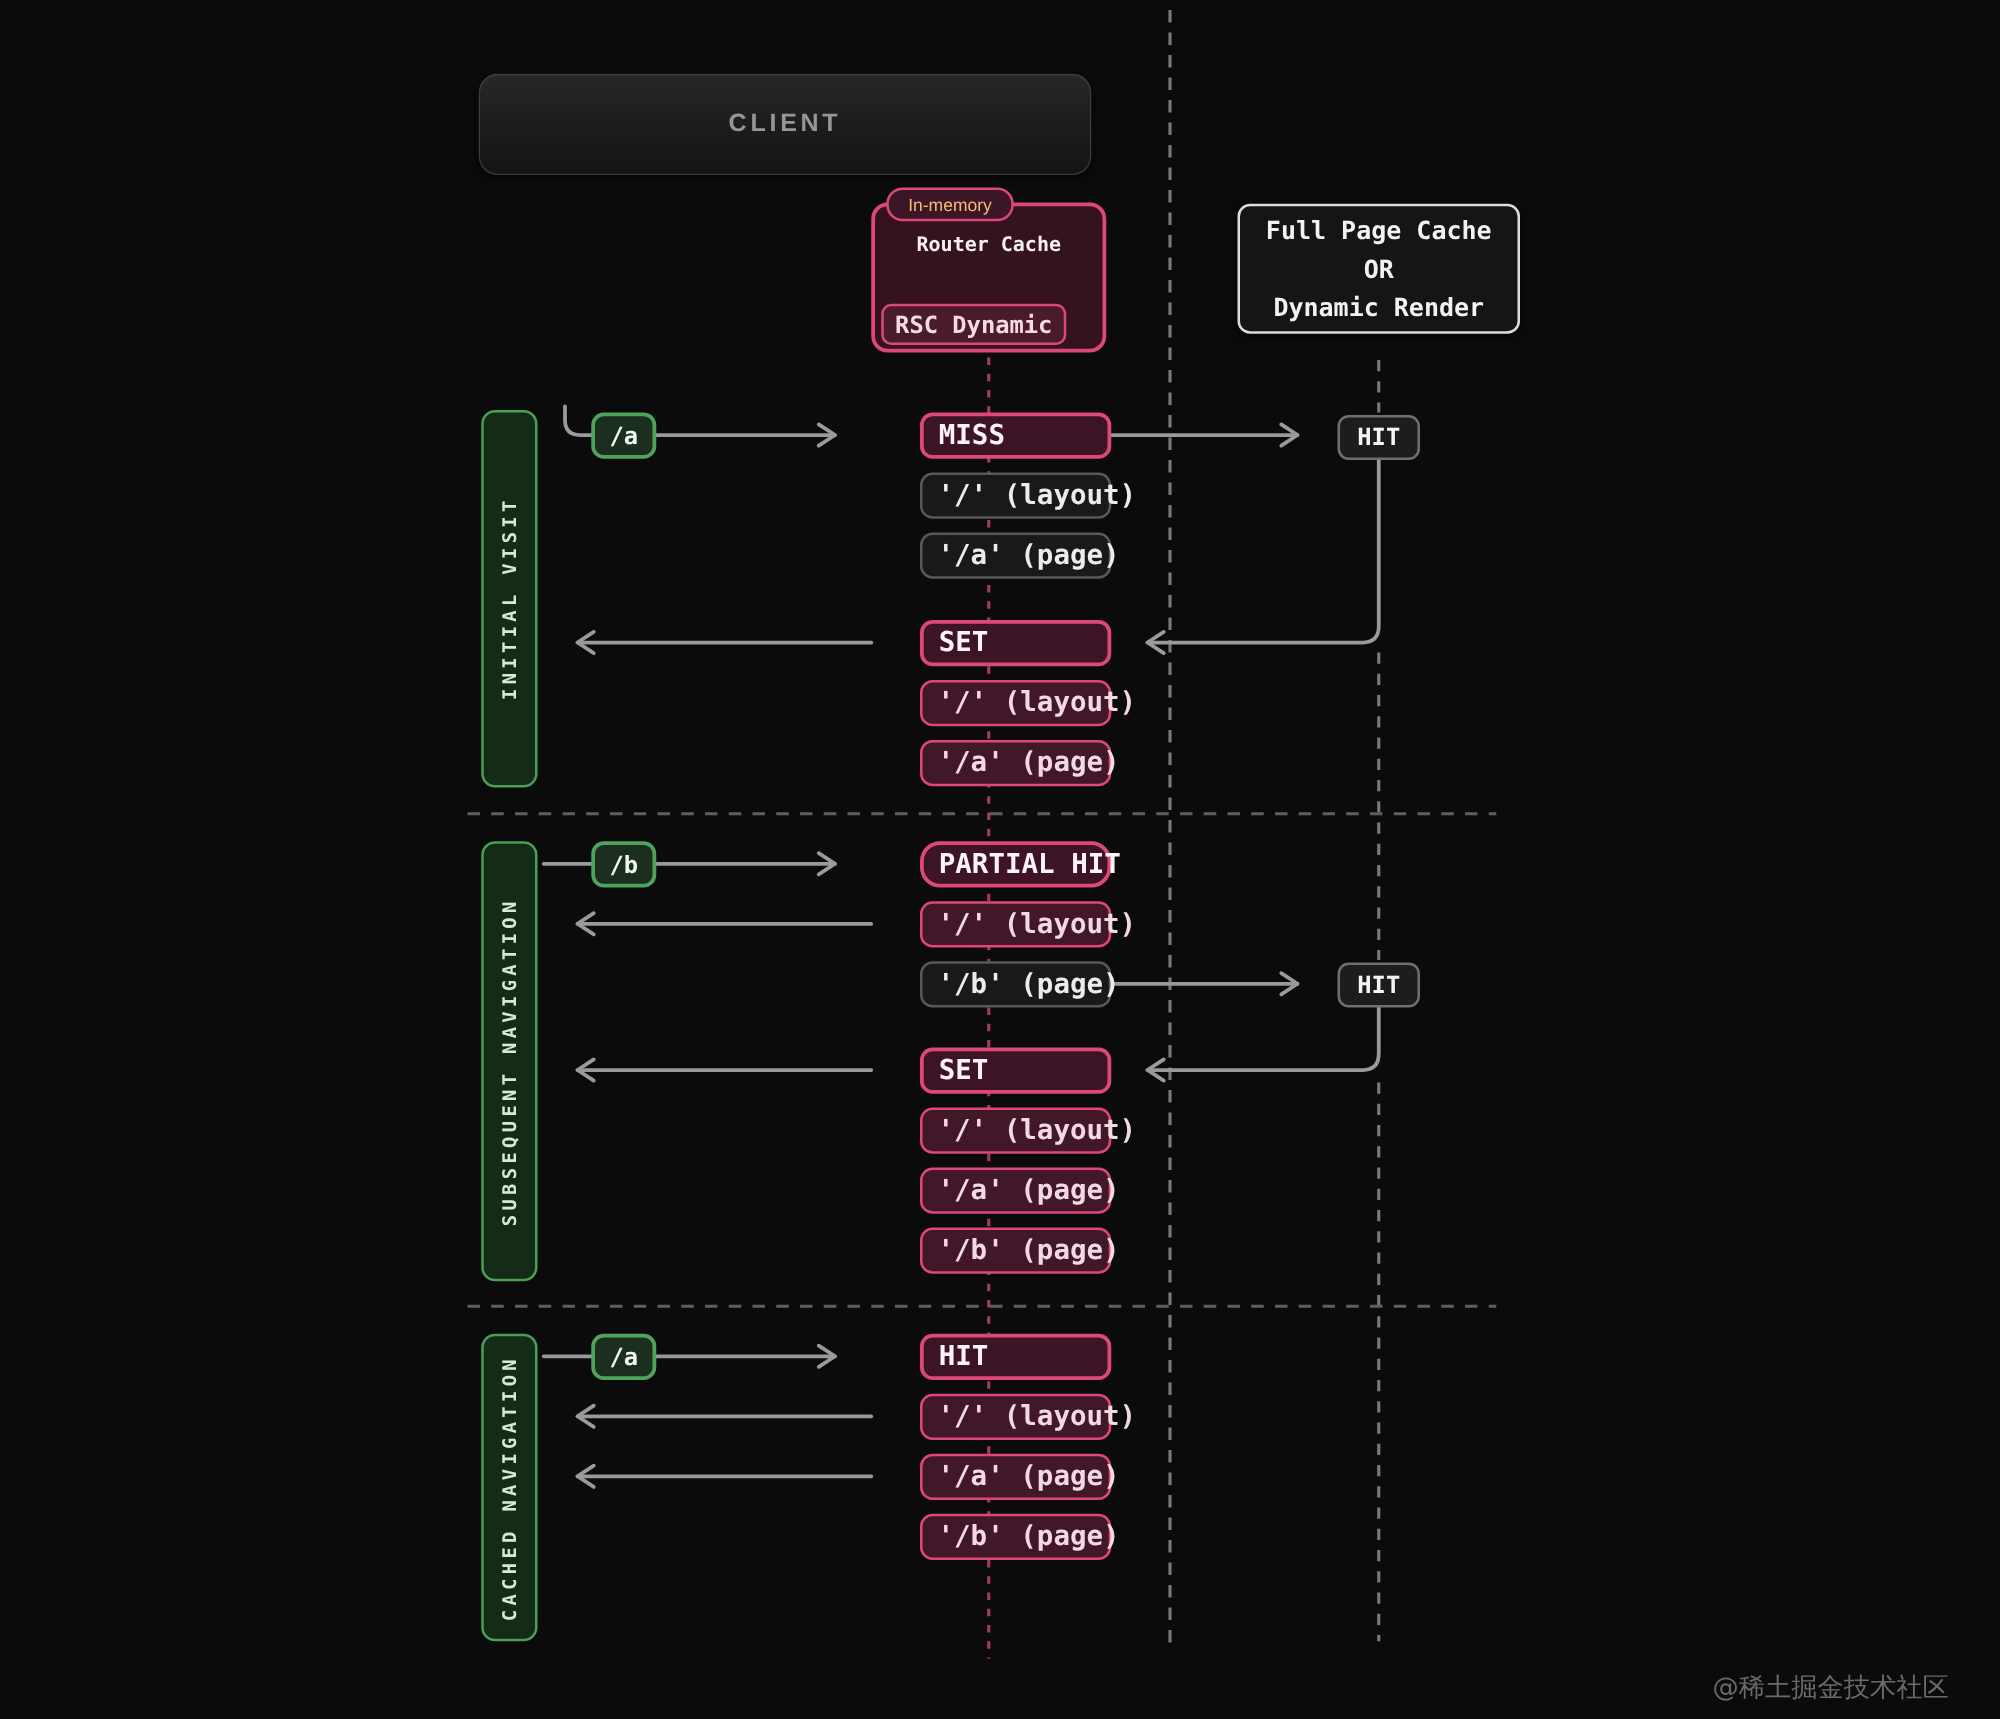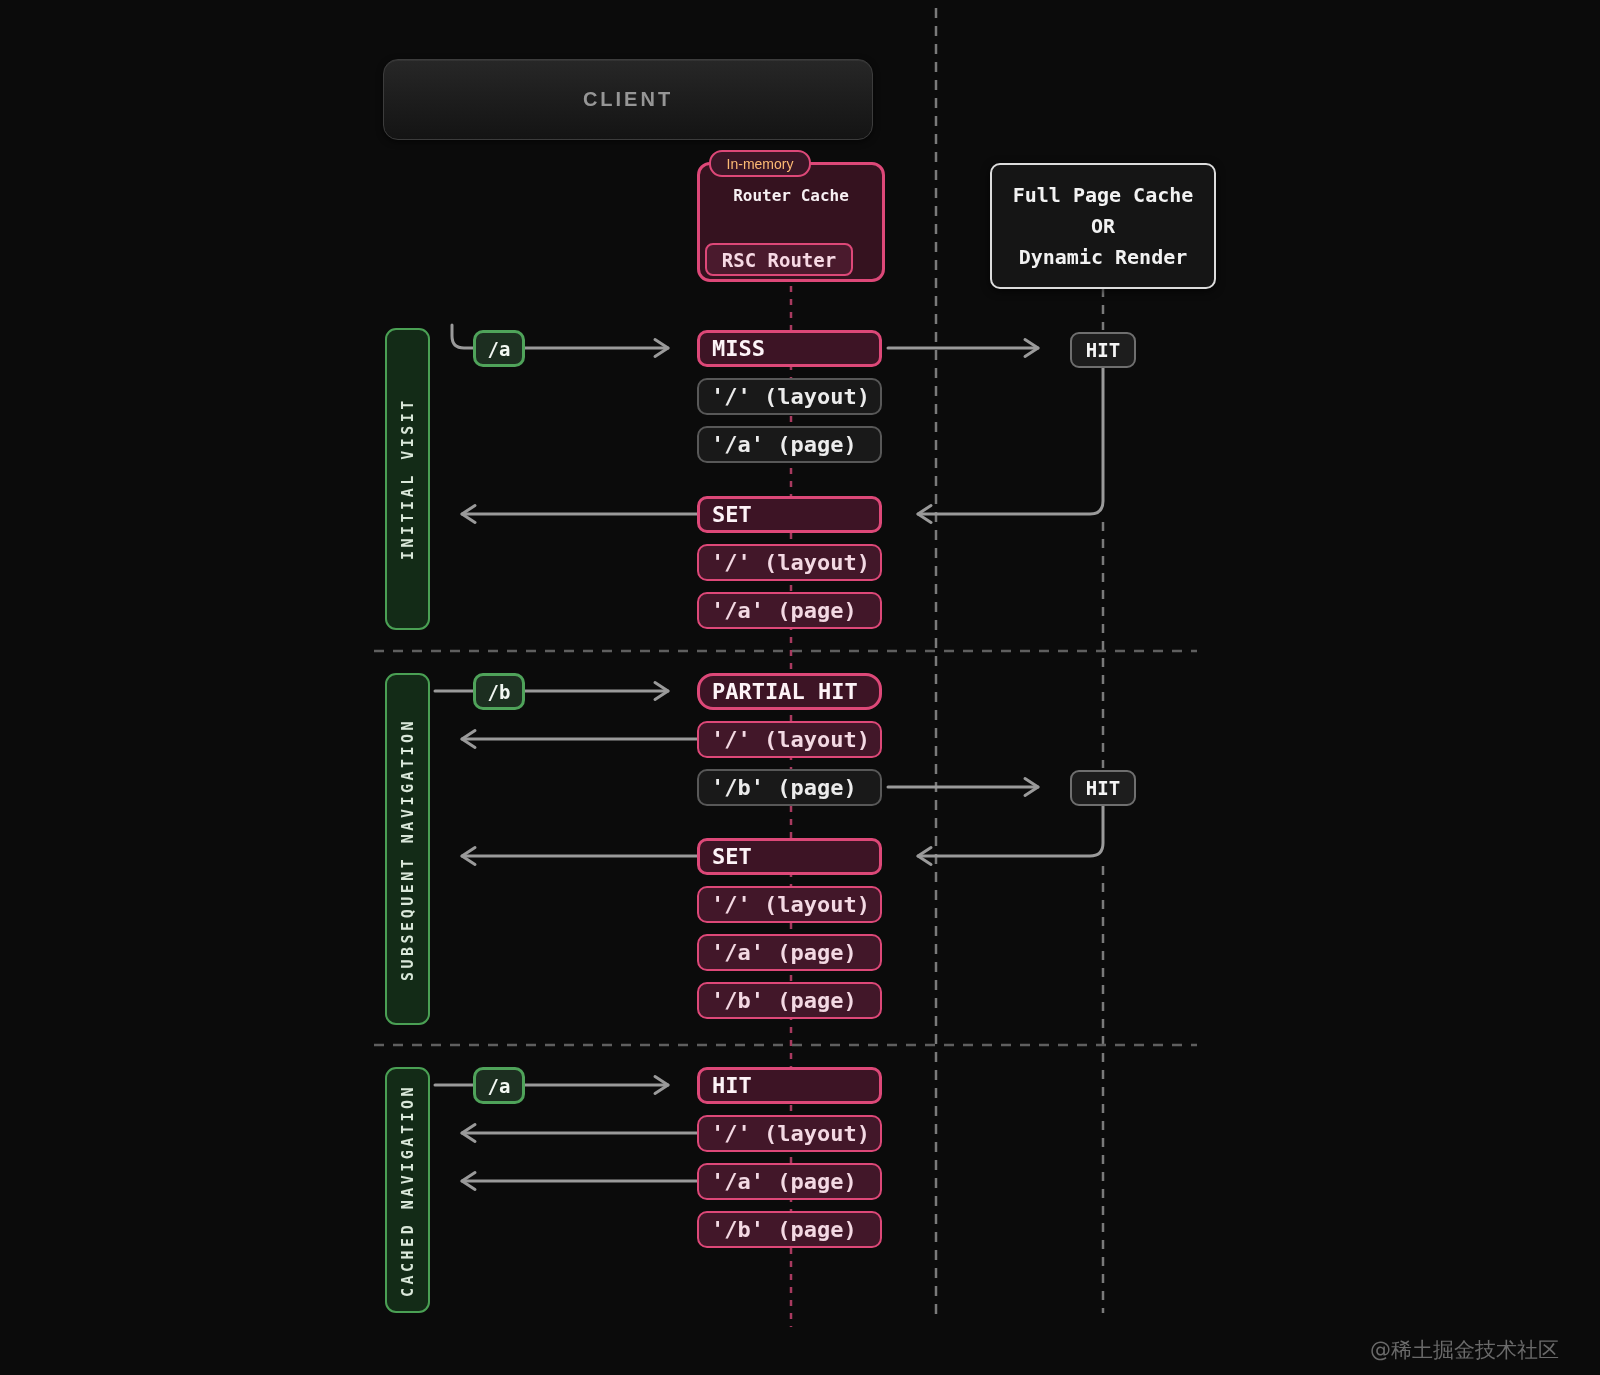--- a/index.html
+++ b/index.html
@@ -41,21 +41,21 @@
     font-family:"Liberation Sans",sans-serif;font-size:14px;z-index:3;
   }
   .rsc-chip{
     left:705px;top:243px;width:148px;height:33px;
     border:2.5px solid var(--pink);border-radius:8px;background:#4a1a2d;
     color:#f7d9e4;display:flex;align-items:center;justify-content:center;
     font-weight:bold;font-size:19px;
   }
 
   .fpc-box{
-    left:990px;top:163px;width:226px;height:126px;
+    left:990px;top:163px;width:226px;height:104px;
     border:2px solid #dcdcdc;border-radius:10px;background:#151515;
     color:#f2f2f2;display:flex;flex-direction:column;align-items:center;justify-content:center;
     font-weight:bold;font-size:20px;line-height:31px;text-align:center;
     box-shadow:0 2px 8px rgba(0,0,0,.7);
   }
 
   .vlabel{
     left:385px;width:45px;
     border:2.5px solid #4aa054;border-radius:11px;background:#132b17;
     color:#d9e7d9;display:flex;align-items:center;justify-content:center;
@@ -64,21 +64,21 @@
   }
 
   .badge{
     left:473px;width:52px;height:37px;
     border:3px solid var(--green);border-radius:10px;background:#1c2e20;
     color:#f2f7f2;display:flex;align-items:center;justify-content:center;
     font-weight:bold;font-size:19px;
   }
 
   .mid-box{
-    left:697px;width:185px;height:37px;border-radius:10px;
+    left:736px;width:153px;height:37px;border-radius:10px;
     display:flex;align-items:center;padding:0 12px;
     font-weight:bold;font-size:22px;white-space:pre;
   }
   .pink-label{border:3px solid var(--pink);background:#3d1425;color:#fdf3f7;}
   .pink-chip{border:2.5px solid var(--pink);background:#421729;color:#f3d9e3;}
   .gray-chip{border:2.5px solid #585858;background:#191919;color:#ececec;}
 
   .hit-box{
     left:1070px;width:66px;height:36px;
     border:2.5px solid #6f6f6f;border-radius:9px;background:#1d1d1d;
@@ -131,21 +131,21 @@
   <div class="abs node header-pill" style="left:383px;width:490px;">
     <span>CLIENT</span>
   </div>
 
   <div class="abs node router-box"></div>
   <div class="abs node in-memory-badge">
     <span>In-memory</span>
   </div>
   <div class="abs node router-title">Router Cache</div>
   <div class="abs node rsc-chip">
-    <span>RSC Router</span>
+    <span>RSC Dynamic</span>
   </div>
 
   <div class="abs node fpc-box">
     <span>Full Page Cache</span>
     <span>OR</span>
     <span>Dynamic Render</span>
   </div>
 
   <div class="abs node vlabel" style="top:328px;height:302px;">INITIAL VISIT</div>
   <div class="abs node vlabel" style="top:673px;height:352px;">SUBSEQUENT NAVIGATION</div>

